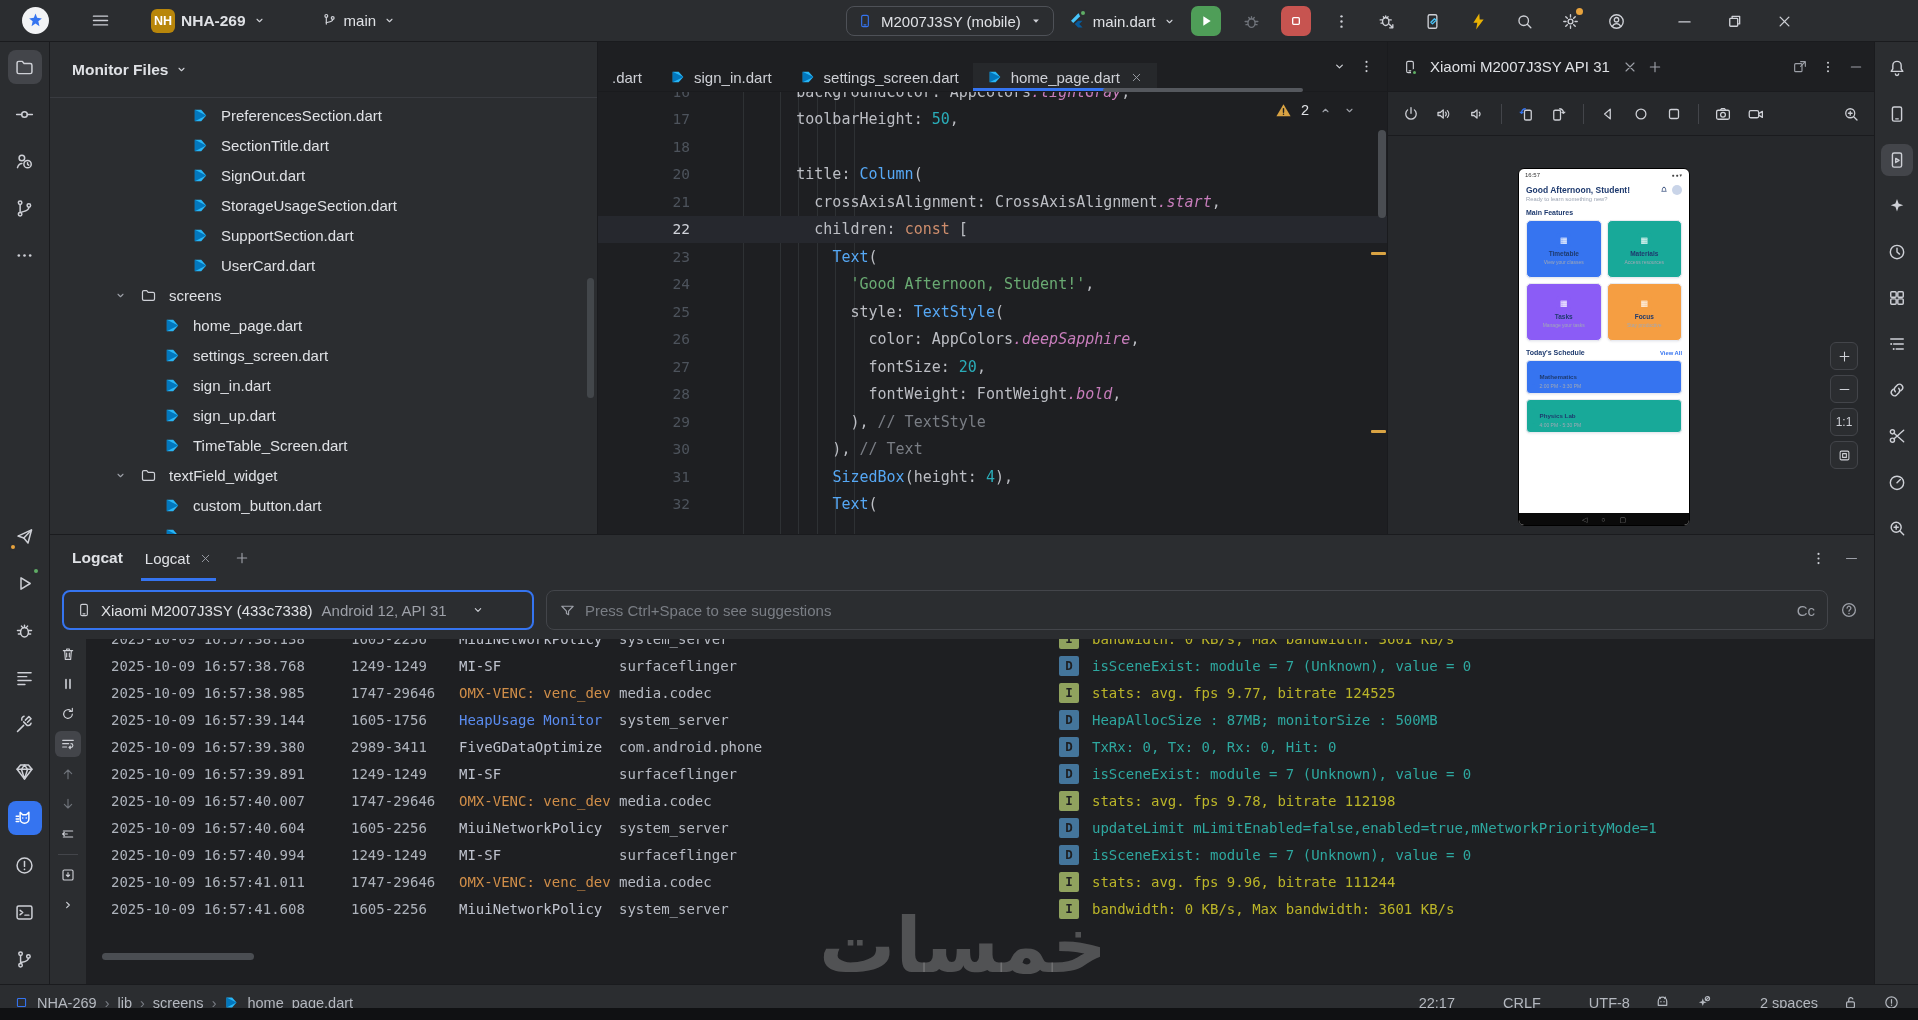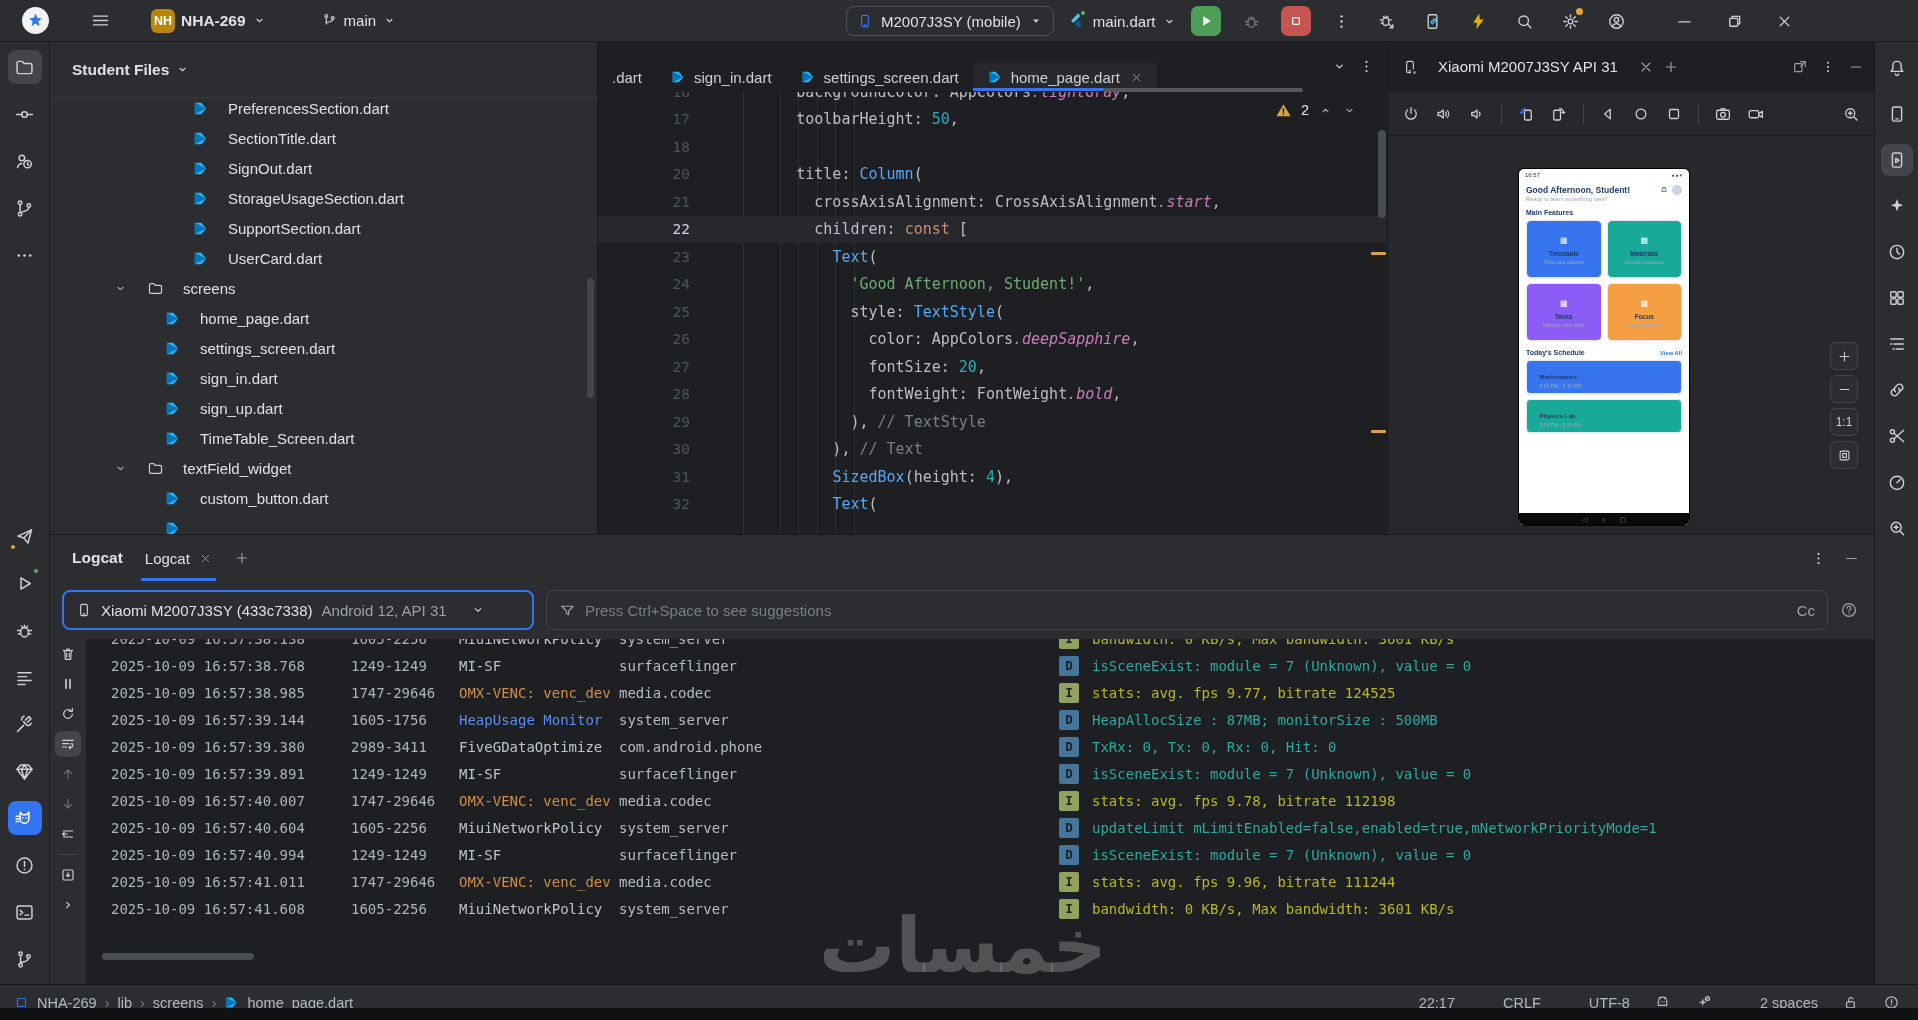--- a/index.html
+++ b/index.html
@@ -48,21 +48,21 @@
   .ab-dot-o{position:absolute;left:1px;bottom:2px;width:8px;height:8px;border-radius:50%;background:#E8A33D;border:2px solid #2B2D30;}
 
   .center-col{flex:1;display:flex;flex-direction:column;min-width:0;}
   .top-row{display:flex;height:492px;min-height:492px;}
 
   
   .project-panel{width:548px;background:#2B2D30;border-right:1px solid #1A1B1E;display:flex;flex-direction:column;}
   .pp-head{height:56px;display:flex;align-items:center;padding-left:22px;gap:6px;border-bottom:1px solid #393B40;}
   .pp-title{font-weight:bold;font-size:15.5px;}
   .pp-tree{position:relative;flex:1;overflow:hidden;padding-top:2px;}
-  .tree-row{height:30px;display:flex;gap:19px;cursor:pointer;white-space:nowrap;}
+  .tree-row{height:30px;display:flex;align-items:center;gap:12px;cursor:pointer;white-space:nowrap;}
   .tree-row .arrow{width:16px;height:16px;}
   .tree-row .arrow svg{width:15px;height:15px;stroke:#9DA0A8;}
   .tree-row .fico{width:17px;height:17px;}
   .tree-row .fico svg{width:17px;height:17px;}
   .tree-label{font-size:15px;color:#DFE1E5;}
   .pp-scroll{position:absolute;right:3px;top:180px;width:7px;height:120px;background:#4A4D52;border-radius:4px;opacity:.8;}
 
   
   .editor{width:790px;background:#1E1F22;display:flex;flex-direction:column;position:relative;border-right:1px solid #1A1B1E;}
   .tabbar{height:50px;background:#1E1F22;border-bottom:1px solid #1A1B1E;display:flex;align-items:stretch;overflow:hidden;position:relative;}
@@ -90,21 +90,21 @@
   .warn-widget{position:absolute;top:10px;right:30px;display:flex;align-items:center;gap:9px;color:#DFE1E5;font-family:"Liberation Sans",sans-serif;}
   .warn-widget .tri{width:17px;height:15px;}
   .warn-count{font-size:14.5px;}
   .warn-widget .chev svg{stroke:#9DA0A8;}
   .ed-vscroll{position:absolute;right:1px;top:38px;width:8px;height:88px;background:#4A4D52;border-radius:4px;}
   .ed-mark{position:absolute;right:1px;width:15px;height:3px;background:#D9A343;border-radius:1px;}
 
   
   .device-panel{width:486px;background:#26282B;display:flex;flex-direction:column;position:relative;}
   .dv-tabbar{height:50px;border-bottom:1px solid #1A1B1E;display:flex;align-items:center;padding:0 10px 0 14px;gap:9px;background:#1E1F22;}
-  .dv-tab{display:flex;align-items:center;gap:20px;cursor:pointer;position:relative;text-align:center;}
+  .dv-tab{display:flex;align-items:center;gap:12px;cursor:pointer;position:relative;text-align:center;}
   .dv-tab .ico svg{width:16px;height:16px;}
   .dv-dot{position:absolute;left:9px;bottom:-1px;width:7px;height:7px;border-radius:50%;background:#5FAD65;border:2px solid #1E1F22;}
   .dv-end{margin-left:auto;display:flex;align-items:center;gap:12px;}
   .dv-end .ico svg,.dv-tabbar .plus svg{width:16px;height:16px;stroke:#9DA0A8;}
   .dv-toolbar{height:44px;display:flex;align-items:center;gap:15px;padding:0 14px;border-bottom:1px solid #1A1B1E;}
   .dv-toolbar .ico{cursor:pointer;}
   .dv-toolbar .ico svg{width:18px;height:18px;}
   .dv-div{width:1px;height:20px;background:#43454A;}
   .dv-sp{flex:1;}
   .zoom-ctl{position:absolute;right:16px;top:300px;display:flex;flex-direction:column;gap:5px;align-items:center;}
@@ -463,21 +463,21 @@
             <path d="M7.5 7.5v9M16.5 10.5c0 3.5-4.5 4-9 5"></path>
           </svg>
         </div>
     </aside>
 
     <div class="center-col">
       <div class="top-row">
 
         <section class="project-panel">
           <div class="pp-head">
-            <span class="pp-title">Student Files</span>
+            <span class="pp-title">Monitor Files</span>
             <span class="ico chev">
                 <svg viewBox="0 0 24 24">
                   <path d="M8 10l4 4 4-4"></path>
                 </svg>
               </span>
           </div>
           <div class="pp-tree">
 
               <div class="tree-row dart" style="padding-left: 142px;">
 

